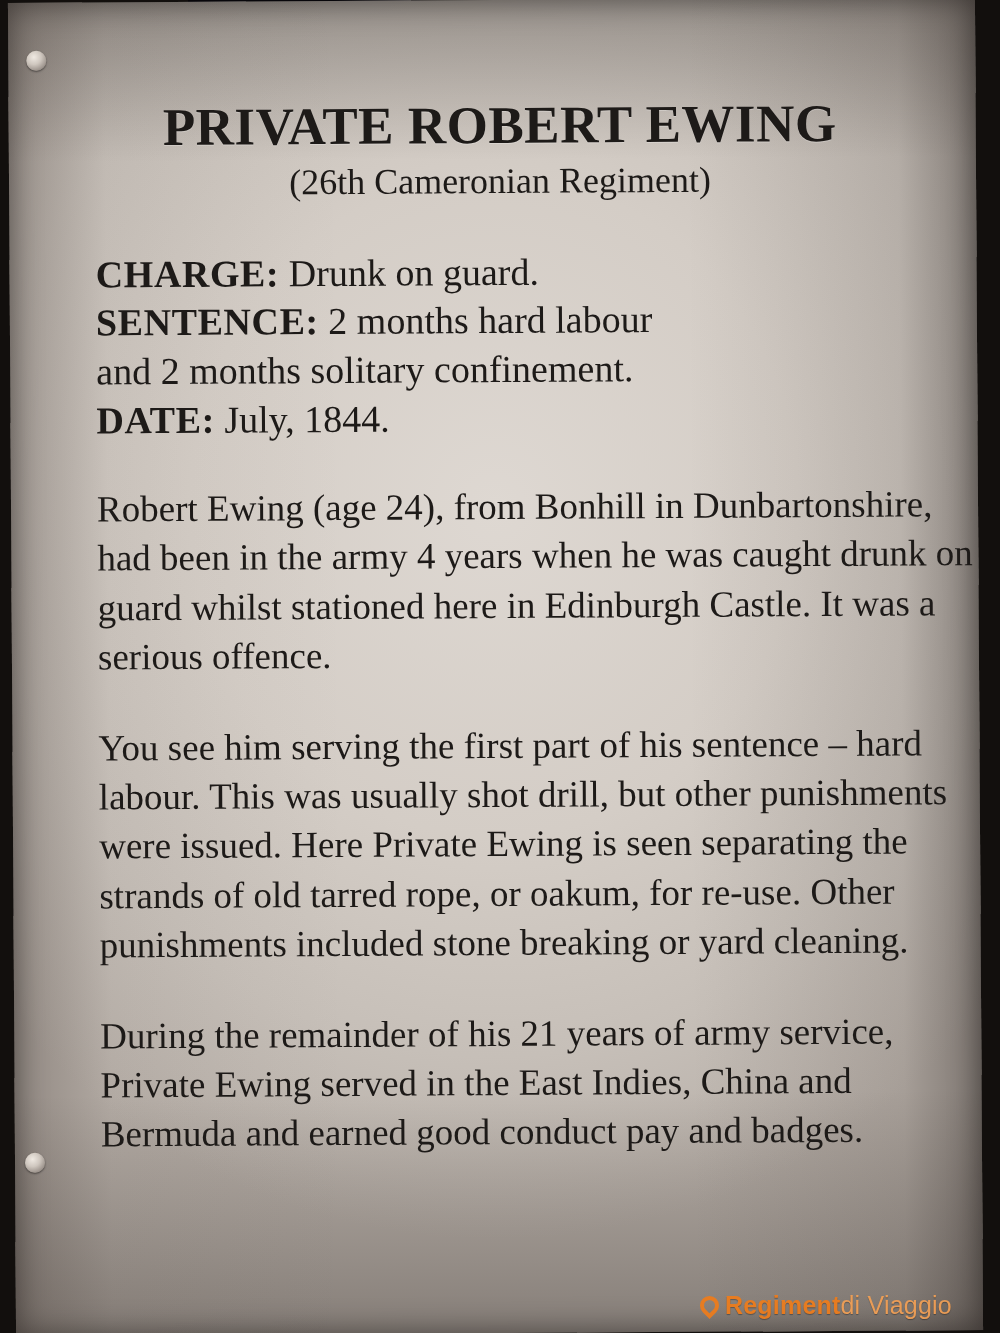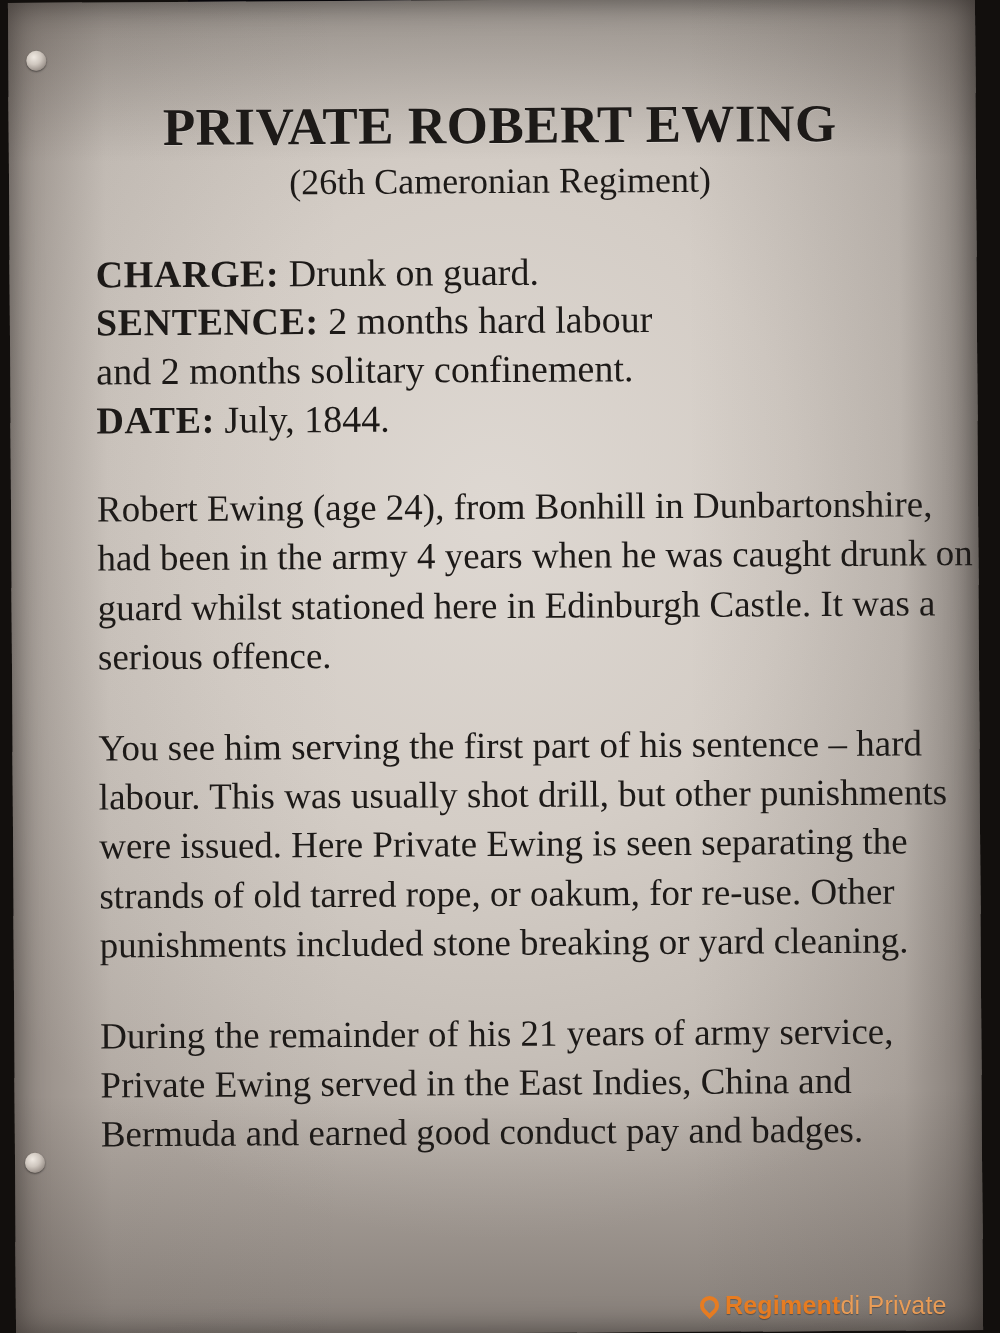--- a/index.html
+++ b/index.html
@@ -194,17 +194,17 @@
       <p class="para p1">Robert Ewing (age 24), from Bonhill in Dunbartonshire, had been in the army 4 years when he was caught drunk on guard whilst stationed here in Edinburgh Castle. It was a serious offence.</p>
       <p class="para p2">You see him serving the first part of his sentence – hard labour. This was usually shot drill, but other punishments were issued. Here Private Ewing is seen separating the strands of old tarred rope, or oakum, for re-use. Other punishments included stone breaking or yard cleaning.</p>
       <p class="para p3">During the remainder of his 21 years of army service, Private Ewing served in the East Indies, China and Bermuda and earned good conduct pay and badges.</p>
 
     </div>
   </div>
 
   <div id="watermark">
     <span class="wm-pin"></span>
     <span class="wm-text">
-      <span>Regiment</span><span class="light">di Private</span>
+      <span>Regiment</span><span class="light">di Viaggio</span>
     </span>
   </div>
 
 </div>
 
 </body></html>

